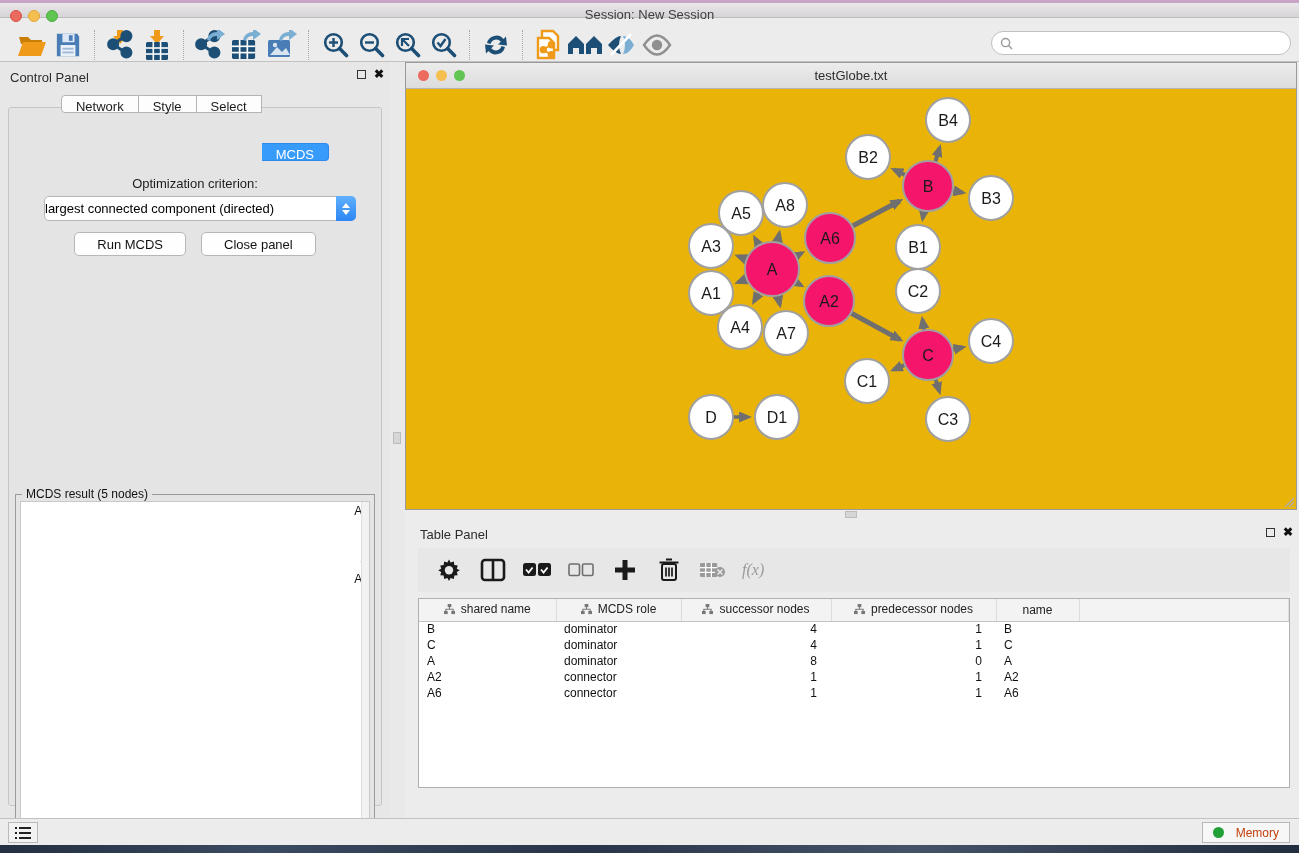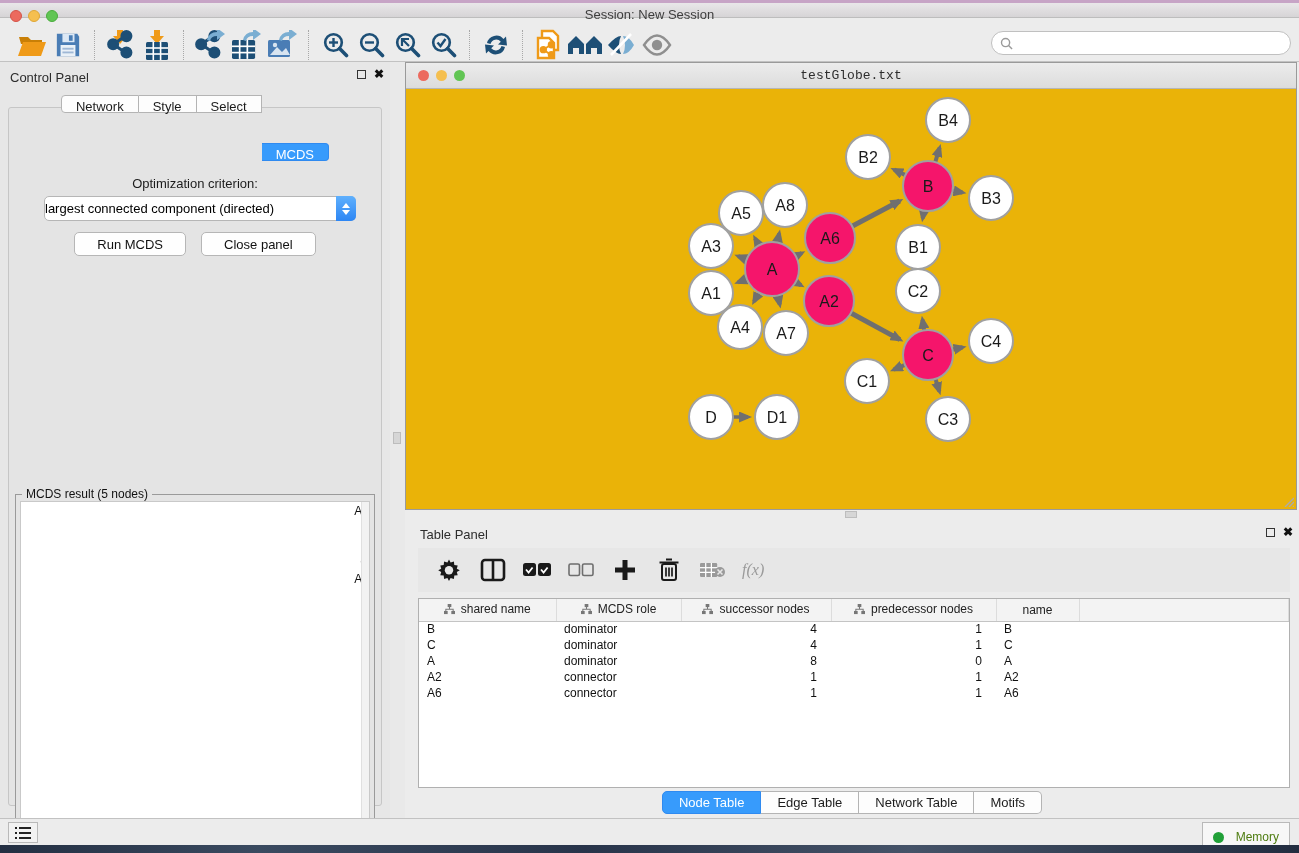--- a/index.html
+++ b/index.html
@@ -70,21 +70,21 @@
   
   .v-divider { position:absolute; left:390px; top:62px; width:15px; height:756px; background:#e9e9e9; }
   .v-handle { position:absolute; left:3px; top:370px; width:8px; height:12px; background:#d6d6d6;
     border:1px solid #bdbdbd; }
 
   
   .desktop { position:absolute; left:405px; top:62px; width:894px; height:756px; background:#ececec; }
   .net-window { position:absolute; left:0; top:0; width:892px; height:448px; background:#fff;
     border:1px solid #9a9a9a; }
   .net-titlebar { position:relative; height:26px; background:linear-gradient(#ececec,#dcdcdc);
-    border-bottom:1px solid #b6b6b6;font-family:Liberation Mono, monospace; }
+    border-bottom:1px solid #b6b6b6; }
   .net-tl { position:absolute; top:7px; width:11px; height:11px; border-radius:50%; }
   .net-tl.red { left:12px; background:#ec6a5e; }
   .net-tl.yellow { left:30px; background:#f5bf4f; }
   .net-tl.green { left:48px; background:#61c554; }
   .net-title { position:absolute; left:0; right:0; top:5px; text-align:center; font-size:13px; color:#2d2d2d; }
   .net-canvas { position:absolute; left:0; top:26px; right:0; bottom:0; background:#eab308; overflow:hidden; }
   .resize-grip { position:absolute; right:2px; bottom:2px; width:13px; height:13px; }
   .h-handle { position:absolute; left:440px; top:449px; width:12px; height:7px; background:#d6d6d6;
     border:1px solid #bdbdbd; }
 
@@ -109,22 +109,22 @@
     font-size:13px; color:#1c1c1c; height:23px; }
   .tp-tab:first-child { border-left:1px solid #b4b4b4; border-radius:5px 0 0 5px; }
   .tp-tab:last-child { border-radius:0 5px 5px 0; }
   .tp-tab.active { background:#379bfc; border-color:#2f8af0; color:#fff; }
 
   
   .status-bar { position:absolute; left:0; top:818px; width:100%; height:27px; background:#ececec;
     border-top:1px solid #c2c2c2; }
   .status-list-btn { position:absolute; left:8px; top:3px; width:30px; height:21px; background:#f2f2f2;
     border:1px solid #b9b9b9; display:flex; align-items:center; justify-content:center; }
-  .memory-btn { position:absolute; right:9px; top:3px; height:30px; background:#f7f7f7;
-    border:1px solid #b9b9b9; display:flex; align-items:center; gap:12px; padding:0 10px; font-size:12px; color:#4d7c0f; }
+  .memory-btn { position:absolute; right:9px; top:3px; height:21px; background:#f7f7f7;
+    border:1px solid #b9b9b9; display:flex; align-items:center; gap:12px; padding:0 10px; font-size:12px; color:#c2410c; }
   .memory-dot { width:11px; height:11px; border-radius:50%; }
   .wallpaper { position:absolute; left:0; top:845px; width:100%; height:8px;
     background:linear-gradient(90deg,#232f42,#3a4a60 20%,#28344a 45%,#455368 70%,#222d40); }
 </style>
 </head>
 <body>
 
 <div class="screen">
   <div class="top-strip"></div>
 
@@ -586,26 +586,20 @@
                 <td>A6</td>
                 <td>connector</td>
                 <td class="num">1</td>
                 <td class="num">1</td>
                 <td>A6</td>
                 <td></td>
               </tr>
             </tbody>
         </table>
       </div>
-      <div class="tp-tabs" id="tp-tabs">
-          <span class="tp-tab active">Node Table</span>
-          <span class="tp-tab">Edge Table</span>
-          <span class="tp-tab">Network Table</span>
-          <span class="tp-tab">Motifs</span>
-        </div>
     </div>
   </div>
 
   <div class="status-bar">
     <span class="status-list-btn">
       <svg width="16" height="12" viewBox="0 0 16 12">
         <rect x="0" y="0" width="2" height="2" fill="#222"></rect>
           <rect x="4" y="0" width="12" height="2" fill="#222"></rect>
         <rect x="0" y="5" width="2" height="2" fill="#222"></rect>
           <rect x="4" y="5" width="12" height="2" fill="#222"></rect>

